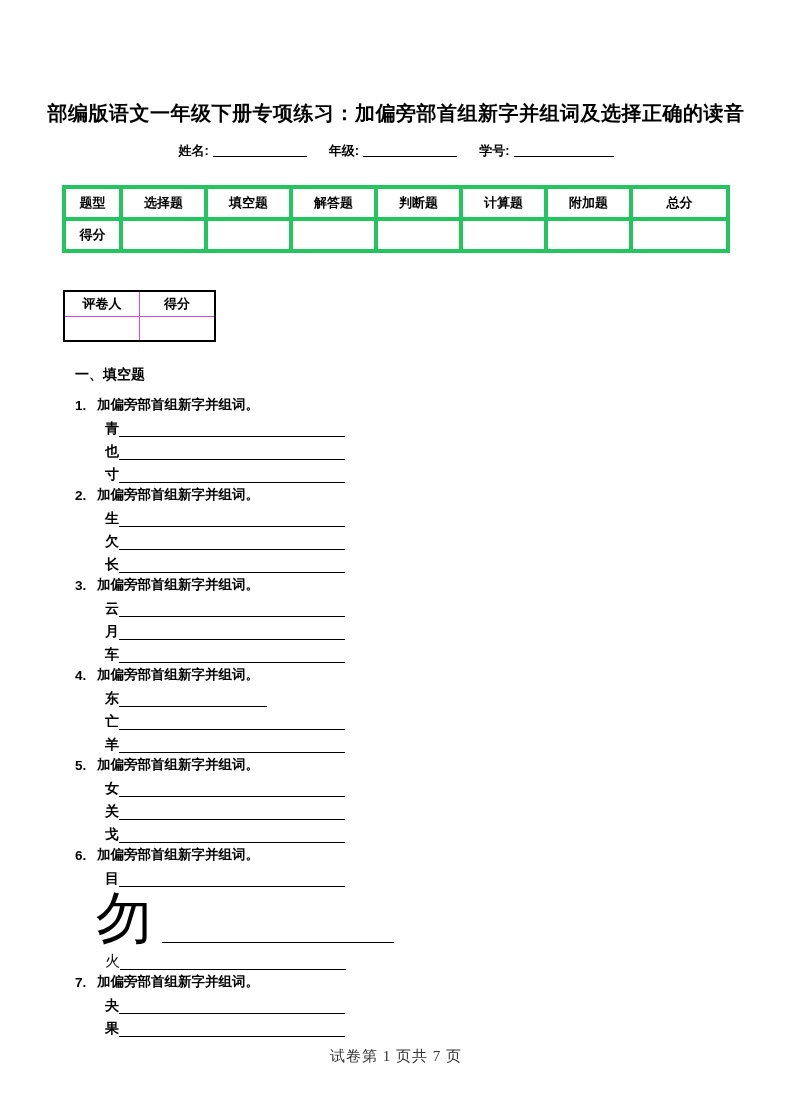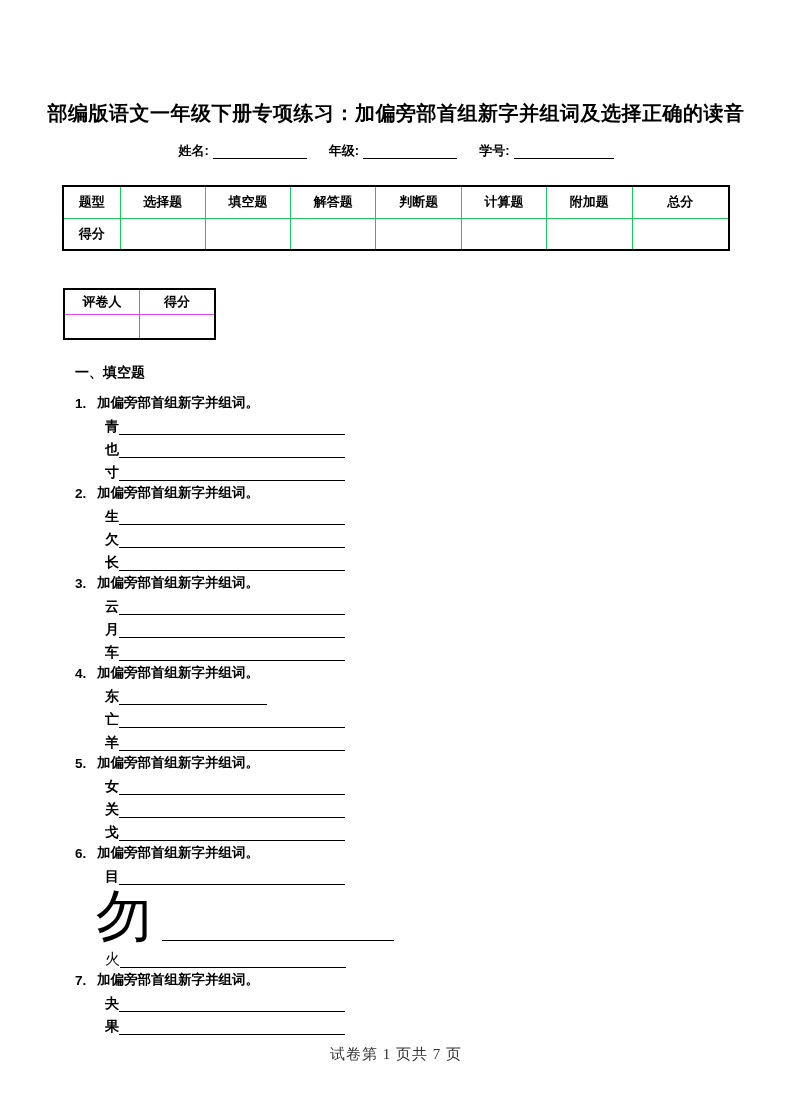--- a/index.html
+++ b/index.html
@@ -23,21 +23,21 @@
     font-weight: bold;
     letter-spacing: 0.5px;
     line-height: 26px;
   }
 
   
   .student-line {
     margin-top: 16px;
     display: flex;
     justify-content: center;
-    align-items: center;
+    align-items: flex-start;
     font-size: 13px;
     font-weight: bold;
     gap: 4px;
   }
   .student-line .blank {
     display: inline-block;
     width: 94px;
     height: 15px;
     border-bottom: 1.5px solid #000;
     margin-right: 18px;
@@ -48,21 +48,21 @@
   table { border-collapse: collapse; }
   .score-table {
     margin: 25px 0 0 62px;
     width: 668px;
     border: 2px solid #000;
     font-size: 13px;
     font-weight: bold;
     table-layout: fixed;
   }
   .score-table td {
-    border: 1px solid #22c55e;
+    border: 4px solid #22c55e;
     text-align: center;
     height: 32px;
     padding: 0 2px;
   }
   .score-table .col-type { width: 57px; }
   .score-table .col-total { width: 97px; }
 
   
   .grader-table {
     margin: 37px 0 0 63px;

